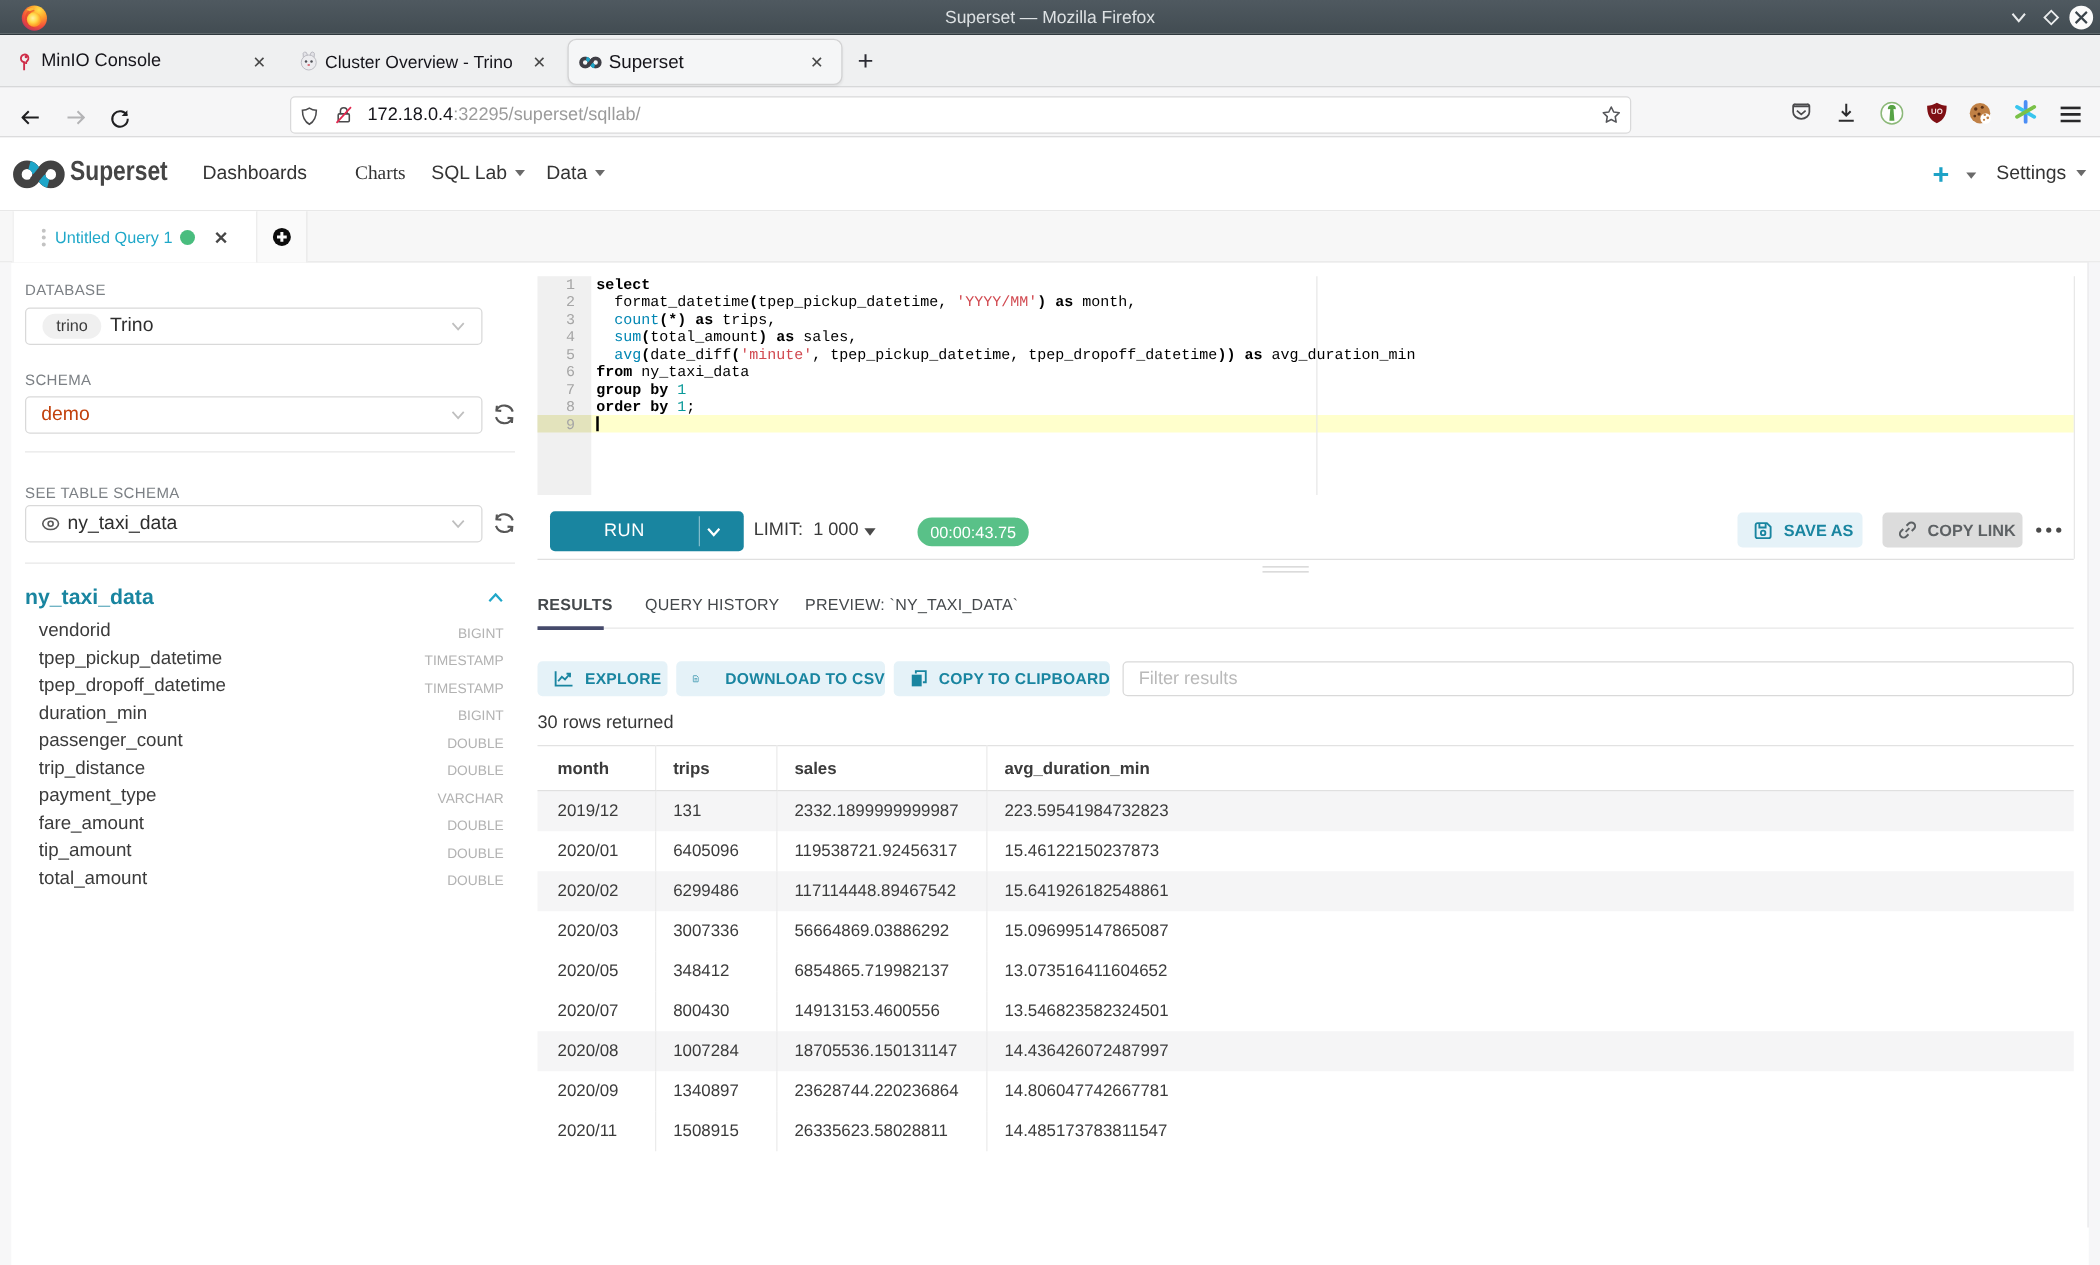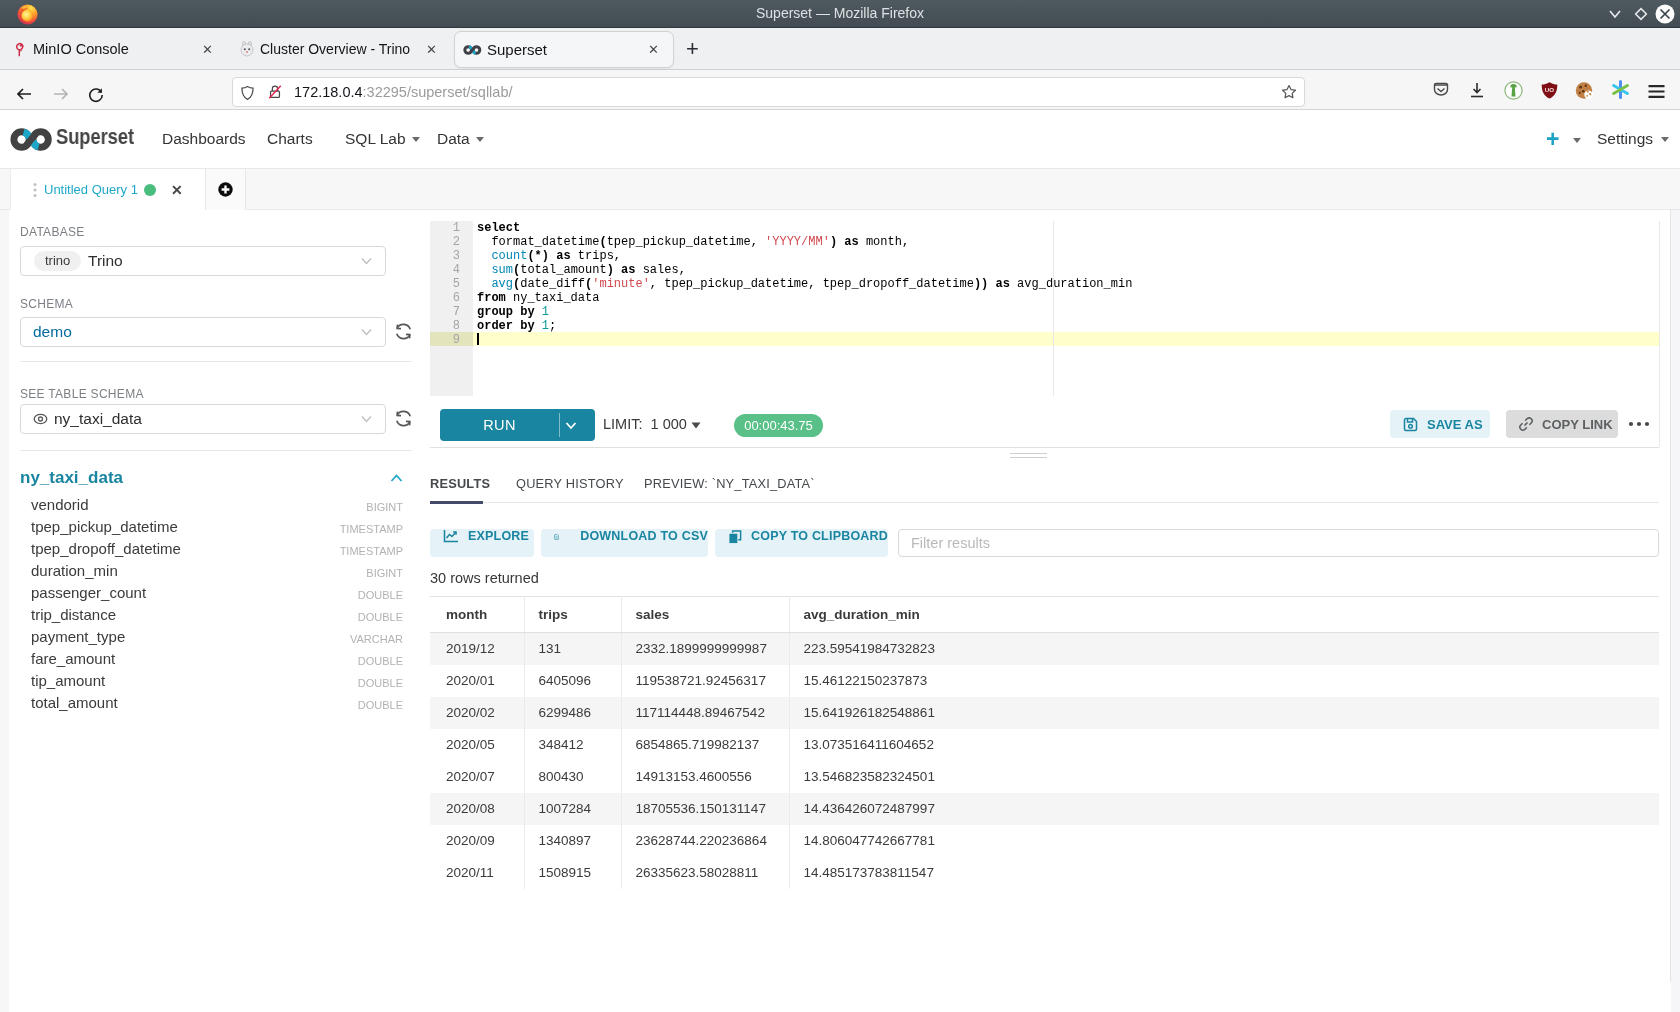--- a/index.html
+++ b/index.html
@@ -69,21 +69,21 @@
 #runbtn { left:440px; top:409px; width:155px; height:32px; background:#1985a0; border-radius:4px;
   color:#fff; }
 #timer { left:734px; top:414px; width:89px; height:23px; background:#59c188; border-radius:12px;
   color:#fff; font-size:13px; text-align:center; line-height:23px; }
 .toolbtn { position:absolute; top:410px; height:28px; border-radius:4px; font-size:13px; font-weight:bold;
   display:flex; align-items:center; }
 
 
 .rtab { position:absolute; top:476px; font-size:12.8px; color:#45494c; letter-spacing:0.2px; }
 .actionbtn { position:absolute; top:529px; height:28px; background:#e5f2f8; border-radius:4px;
-  color:#1985a0; font-size:12.5px; font-weight:bold; display:flex; letter-spacing:0.2px; white-space:nowrap; }
+  color:#1985a0; font-size:12.5px; font-weight:bold; display:flex; align-items:center; letter-spacing:0.2px; white-space:nowrap; }
 #filterbox { left:898px; top:529px; width:761px; height:28px; border:1px solid #d9d9d9; border-radius:4px; }
 table#results { position:absolute; left:430px; top:596px; width:1229px; border-collapse:collapse;
   font-size:13.5px; color:#3b3b3b; table-layout:fixed; }
 #results th { font-weight:bold; text-align:left; height:36px; border-top:1px solid #e2e2e2; border-bottom:1px solid #e0e0e0; }
 #results td { height:32px; }
 #results th, #results td { padding:0 0 0 14px; border-right:1px solid #ebebeb; }
 #results th:first-child, #results td:first-child { padding-left:16px; }
 #results th:last-child, #results td:last-child { border-right:none; }
 #results tr.g td { background:#f5f5f6; }
 </style>
@@ -222,21 +222,21 @@
  <circle cx="11.6" cy="11.5" r="7.7" fill="none" stroke="#424242" stroke-width="6.9"></circle>
  <circle cx="30.6" cy="11.5" r="7.7" fill="none" stroke="#424242" stroke-width="6.9"></circle>
  <path d="M 19.27 10.83 A 7.7 7.7 0 0 0 13.59 4.06" fill="none" stroke="#1ea6c9" stroke-width="6.9"></path>
  <path d="M 22.93 12.17 A 7.7 7.7 0 0 0 28.61 18.94" fill="none" stroke="#1ea6c9" stroke-width="6.9"></path>
  <path d="M 16.6 16.9 L 25.6 6.1" stroke="#424242" stroke-width="6.9"></path>
 </svg>
 <div class="abs" id="sslogotext">Superset</div>
 <div class="navitem" style="left:1546px; top:126px; color:#1da2c6; font-size:23px; font-weight:bold;">+</div>
 <span class="caret abs" style="left:1567px; top:138px;"></span>
 <div class="navitem" style="left:162px;">Dashboards</div>
-<div class="navitem" style="left:267px;">Charts</div>
+<div class="navitem" style="left:284px;font-family:Liberation Serif, serif;">Charts</div>
 <div class="navitem" style="left:345px;">SQL Lab<span class="caret"></span></div>
 <div class="navitem" style="left:437px;">Data<span class="caret"></span></div>
 <div class="navitem" style="left:1597px;">Settings<span class="caret" style="margin-left:8px;"></span></div>
 
 <div class="abs" id="qtabstrip"></div>
 <div class="abs" id="qtab">
  <svg style="margin-left:22px;" width="4" height="16" viewBox="0 0 4 16">
       <circle cx="2" cy="2.5" r="1.6" fill="#c3c3c3"></circle>
       <circle cx="2" cy="8" r="1.6" fill="#c3c3c3"></circle>
       <circle cx="2" cy="13.5" r="1.6" fill="#c3c3c3"></circle>
@@ -255,21 +255,21 @@
 <div class="sblabel" style="top:225px;">DATABASE</div>
 <div class="sbselect" style="top:246px;">
  <span style="position:absolute; left:13px; top:4px; height:20px; line-height:20px; background:#f0f0f0; border-radius:10px; padding:0 11px; font-size:13px; color:#3b3b3b;">trino</span>
  <span style="position:absolute; left:67px; top:0; height:28px; line-height:28px; font-size:15.5px; color:#2e2e2e;">Trino</span>
  <svg style="position:absolute; right:13px; top:10px;" width="11" height="8" viewBox="0 0 11 8">
       <polyline points="1,1.5 5.5,6.5 10,1.5" fill="none" stroke="#bfbfbf" stroke-width="1.4"></polyline>
     </svg>
 </div>
 <div class="sblabel" style="top:297px;">SCHEMA</div>
 <div class="sbselect" style="top:317px;">
- <span style="position:absolute; left:12px; top:0; height:28px; line-height:28px; font-size:15.5px; color:#0369a1;">demo</span>
+ <span style="position:absolute; left:12px; top:0; height:28px; line-height:28px; font-size:15.5px; color:#c2410c;">demo</span>
  <svg style="position:absolute; right:13px; top:10px;" width="11" height="8" viewBox="0 0 11 8">
       <polyline points="1,1.5 5.5,6.5 10,1.5" fill="none" stroke="#bfbfbf" stroke-width="1.4"></polyline>
     </svg>
 </div>
 <svg class="abs" style="left:394px; top:322px;" width="19" height="19" viewBox="0 0 19 19">
  <path d="M16.2 7.3 A7.1 7.1 0 0 0 3.2 6.2" fill="none" stroke="#565656" stroke-width="1.7"></path>
  <path d="M3.5 2.6 L3.2 6.4 L7 6.7" fill="none" stroke="#565656" stroke-width="1.7"></path>
  <path d="M2.8 11.7 A7.1 7.1 0 0 0 15.8 12.8" fill="none" stroke="#565656" stroke-width="1.7"></path>
  <path d="M15.5 16.4 L15.8 12.6 L12 12.3" fill="none" stroke="#565656" stroke-width="1.7"></path>
 </svg>
@@ -439,20 +439,26 @@
         <td>119538721.92456317</td>
         <td>15.46122150237873</td>
       </tr>
 <tr class="g">
         <td>2020/02</td>
         <td>6299486</td>
         <td>117114448.89467542</td>
         <td>15.641926182548861</td>
       </tr>
 <tr>
+        <td>2020/03</td>
+        <td>3007336</td>
+        <td>56664869.03886292</td>
+        <td>15.096995147865087</td>
+      </tr>
+<tr>
         <td>2020/05</td>
         <td>348412</td>
         <td>6854865.719982137</td>
         <td>13.073516411604652</td>
       </tr>
 <tr>
         <td>2020/07</td>
         <td>800430</td>
         <td>14913153.4600556</td>
         <td>13.546823582324501</td>

